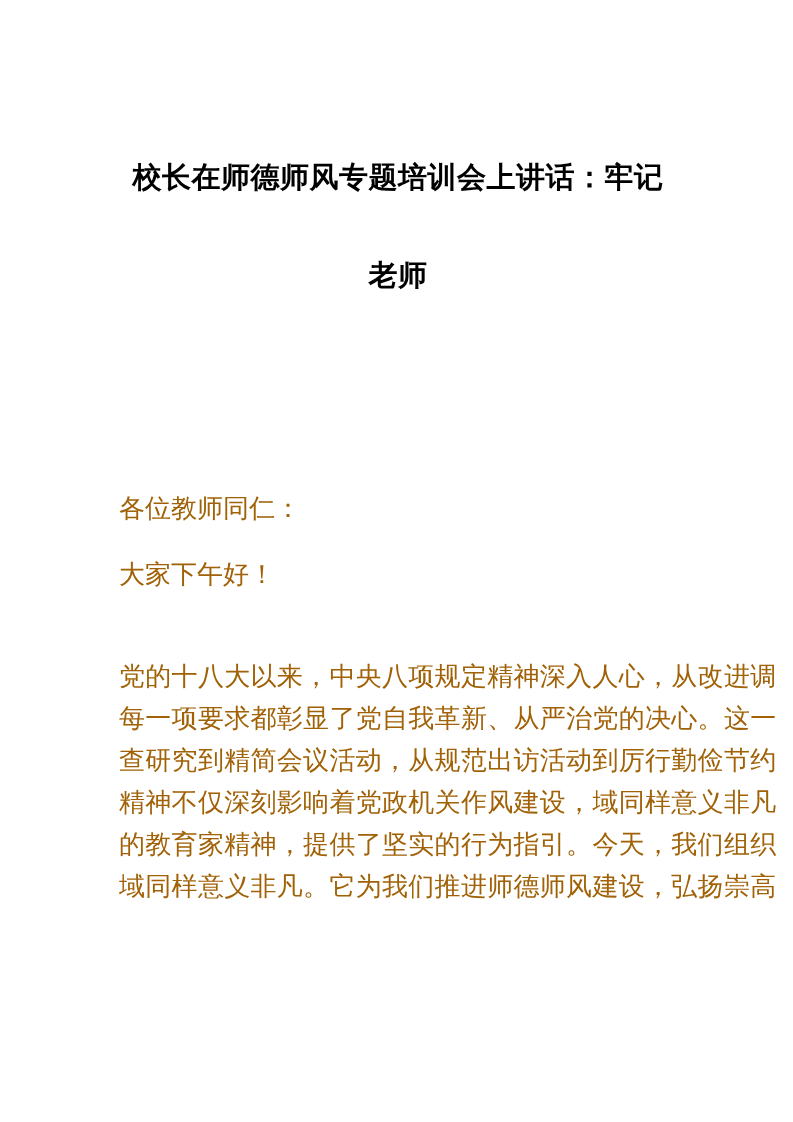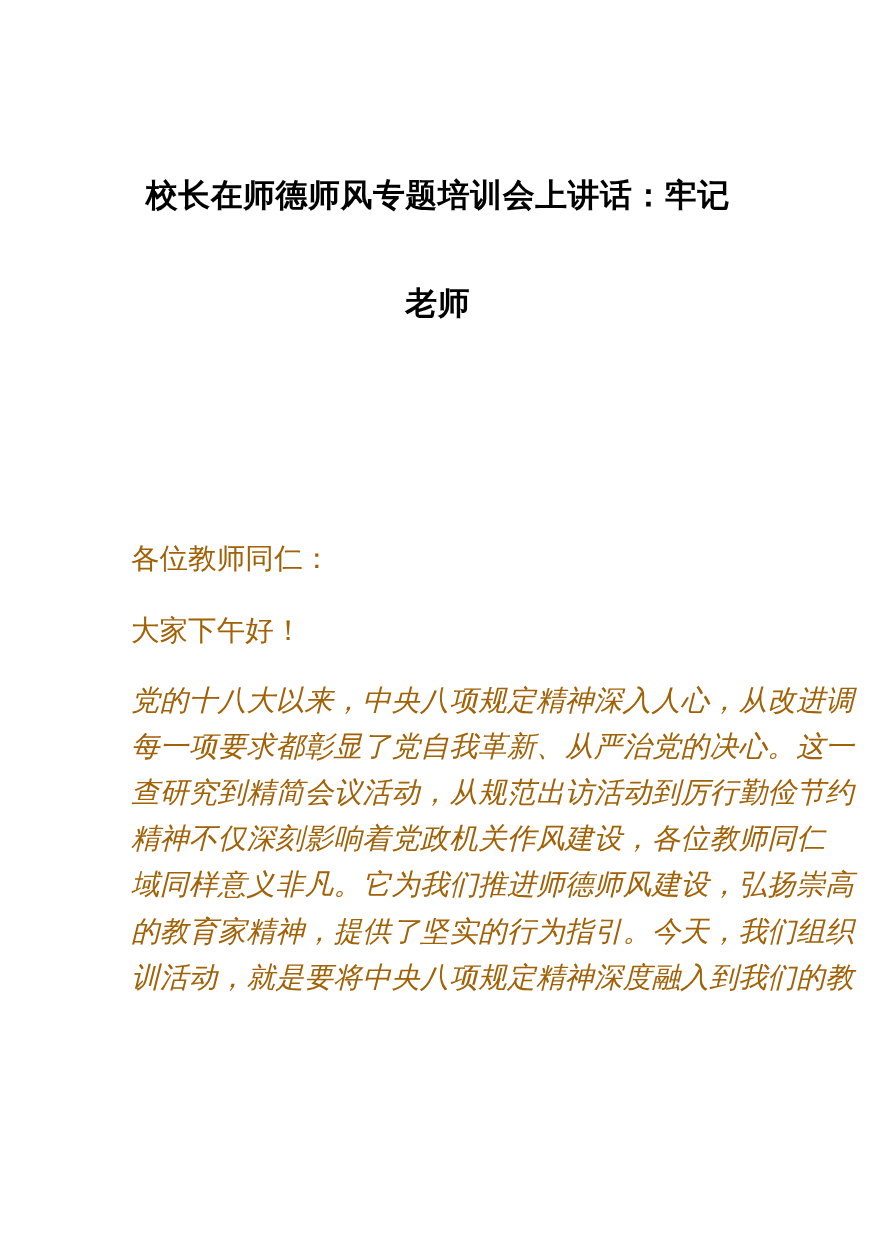--- a/index.html
+++ b/index.html
@@ -45,23 +45,22 @@
       left: 119px;
       width: 560px;
       font-size: 26px;
       color: #a16207;
       margin: 0;
       white-space: nowrap;
     }
     .salutation { top: 492px; line-height: 32px; }
     .greeting   { top: 558px; line-height: 32px; }
     .para {
-      top: 616px;
+      top: 655px;
       line-height: 42px;
-      font-style: italic;
     }
     .para .pline {
       display: block;
       height: 42px;
       letter-spacing: 0.3px;
     }
   </style>
 </head>
 <body>
 
@@ -73,19 +72,18 @@
   </h1>
 
   <p class="body-text salutation">各位教师同仁：</p>
 
   <p class="body-text greeting">大家下午好！</p>
 
   <div class="body-text para">
     <span class="pline">党的十八大以来，中央八项规定精神深入人心，从改进调</span>
     <span class="pline">每一项要求都彰显了党自我革新、从严治党的决心。这一</span>
     <span class="pline">查研究到精简会议活动，从规范出访活动到厉行勤俭节约</span>
-    <span class="pline">精神不仅深刻影响着党政机关作风建设，各位教师同仁</span>
+    <span class="pline">精神不仅深刻影响着党政机关作风建设，域同样意义非凡</span>
+    <span class="pline">的教育家精神，提供了坚实的行为指引。今天，我们组织</span>
     <span class="pline">域同样意义非凡。它为我们推进师德师风建设，弘扬崇高</span>
-    <span class="pline">的教育家精神，提供了坚实的行为指引。今天，我们组织</span>
-    <span class="pline">训活动，就是要将中央八项规定精神深度融入到我们的教</span>
   </div>
 
 </div>
 
 </body></html>

